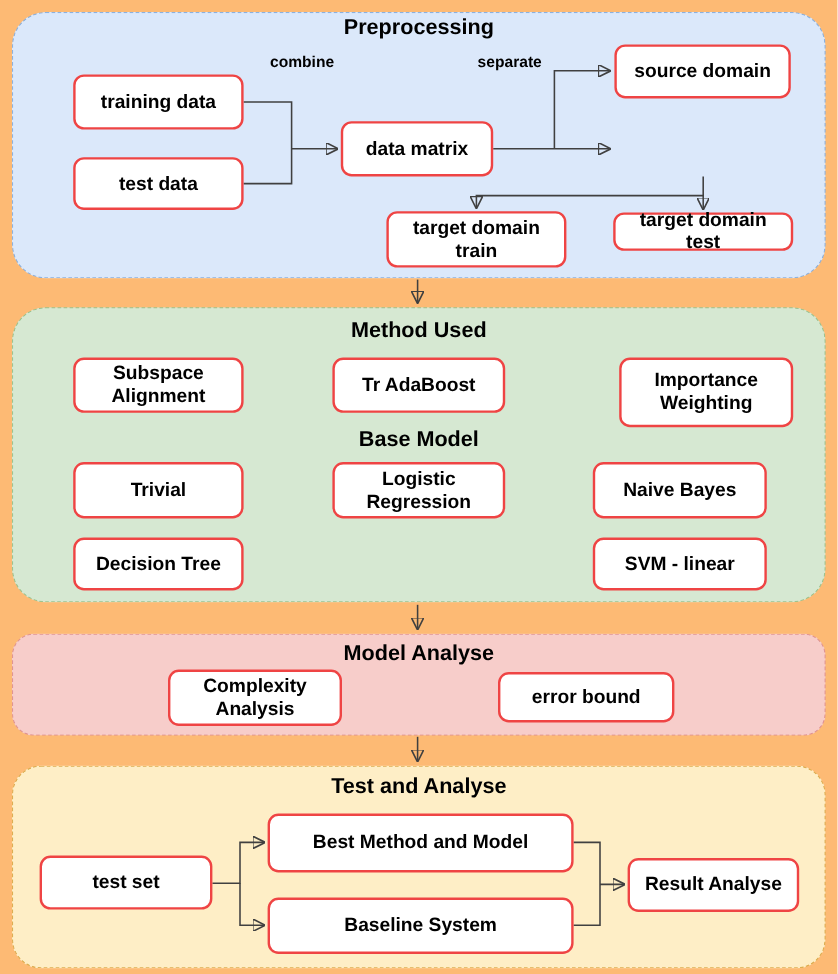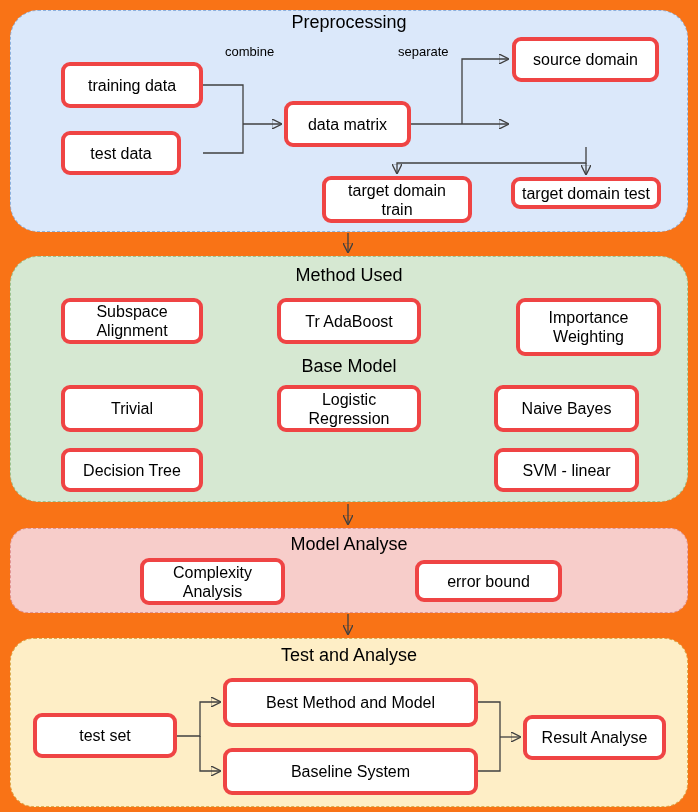--- a/index.html
+++ b/index.html
@@ -1,22 +1,23 @@
 <!DOCTYPE html>
 <html><head>
 <meta charset="utf-8">
 <style>
   html,body{margin:0;padding:0;background:#ffffff;}
   .canvas{
     position:relative;
     width:698px;height:812px;
-    background:#f97316;
+    background:#fdba74;
     font-family:"Liberation Sans", sans-serif;
     color:#000000;
     overflow:hidden;
+    font-weight:bold;
   }
   .section{
     position:absolute;
     box-sizing:border-box;
     border:1.5px dashed;
     z-index:0;
   }
   .section-blue{background:#dbe8fa;border-color:#8cb1de;border-radius:28px;}
   .section-green{background:#d6e8d2;border-color:#9cc38f;border-radius:28px;}
   .section-red{background:#f7cdca;border-color:#e09493;border-radius:18px;}
@@ -25,21 +26,21 @@
     position:absolute;
     left:10px;width:678px;
     text-align:center;
     font-size:18px;
     z-index:2;
   }
   .node{
     position:absolute;
     box-sizing:border-box;
     background:#ffffff;
-    border:4px solid #ef4444;
+    border:2px solid #ef4444;
     border-radius:9px;
     display:flex;
     align-items:center;
     justify-content:center;
     text-align:center;
     font-size:16px;
     line-height:19px;
     z-index:2;
     padding:2px 6px;
   }
@@ -98,21 +99,21 @@
   <div class="sec-title" style="top:356px;">Base Model</div>
   <div class="sec-title" style="top:534px;">Model Analyse</div>
   <div class="sec-title" style="top:645px;">Test and Analyse</div>
 
   <div class="edge-label" style="left:225px;top:44px;">combine</div>
   <div class="edge-label" style="left:398px;top:44px;">separate</div>
 
   <div class="node" style="left:61px;top:62px;width:142px;height:46px;">
     <span>training data</span>
   </div>
-  <div class="node" style="left:61px;top:131px;width:120px;height:44px;">
+  <div class="node" style="left:61px;top:131px;width:142px;height:44px;">
     <span>test data</span>
   </div>
   <div class="node" style="left:284px;top:101px;width:127px;height:46px;">
     <span>data matrix</span>
   </div>
   <div class="node" style="left:512px;top:37px;width:147px;height:45px;">
     <span>source domain</span>
   </div>
   <div class="node" style="left:322px;top:176px;width:150px;height:47px;">
     <span>target domain train</span>

